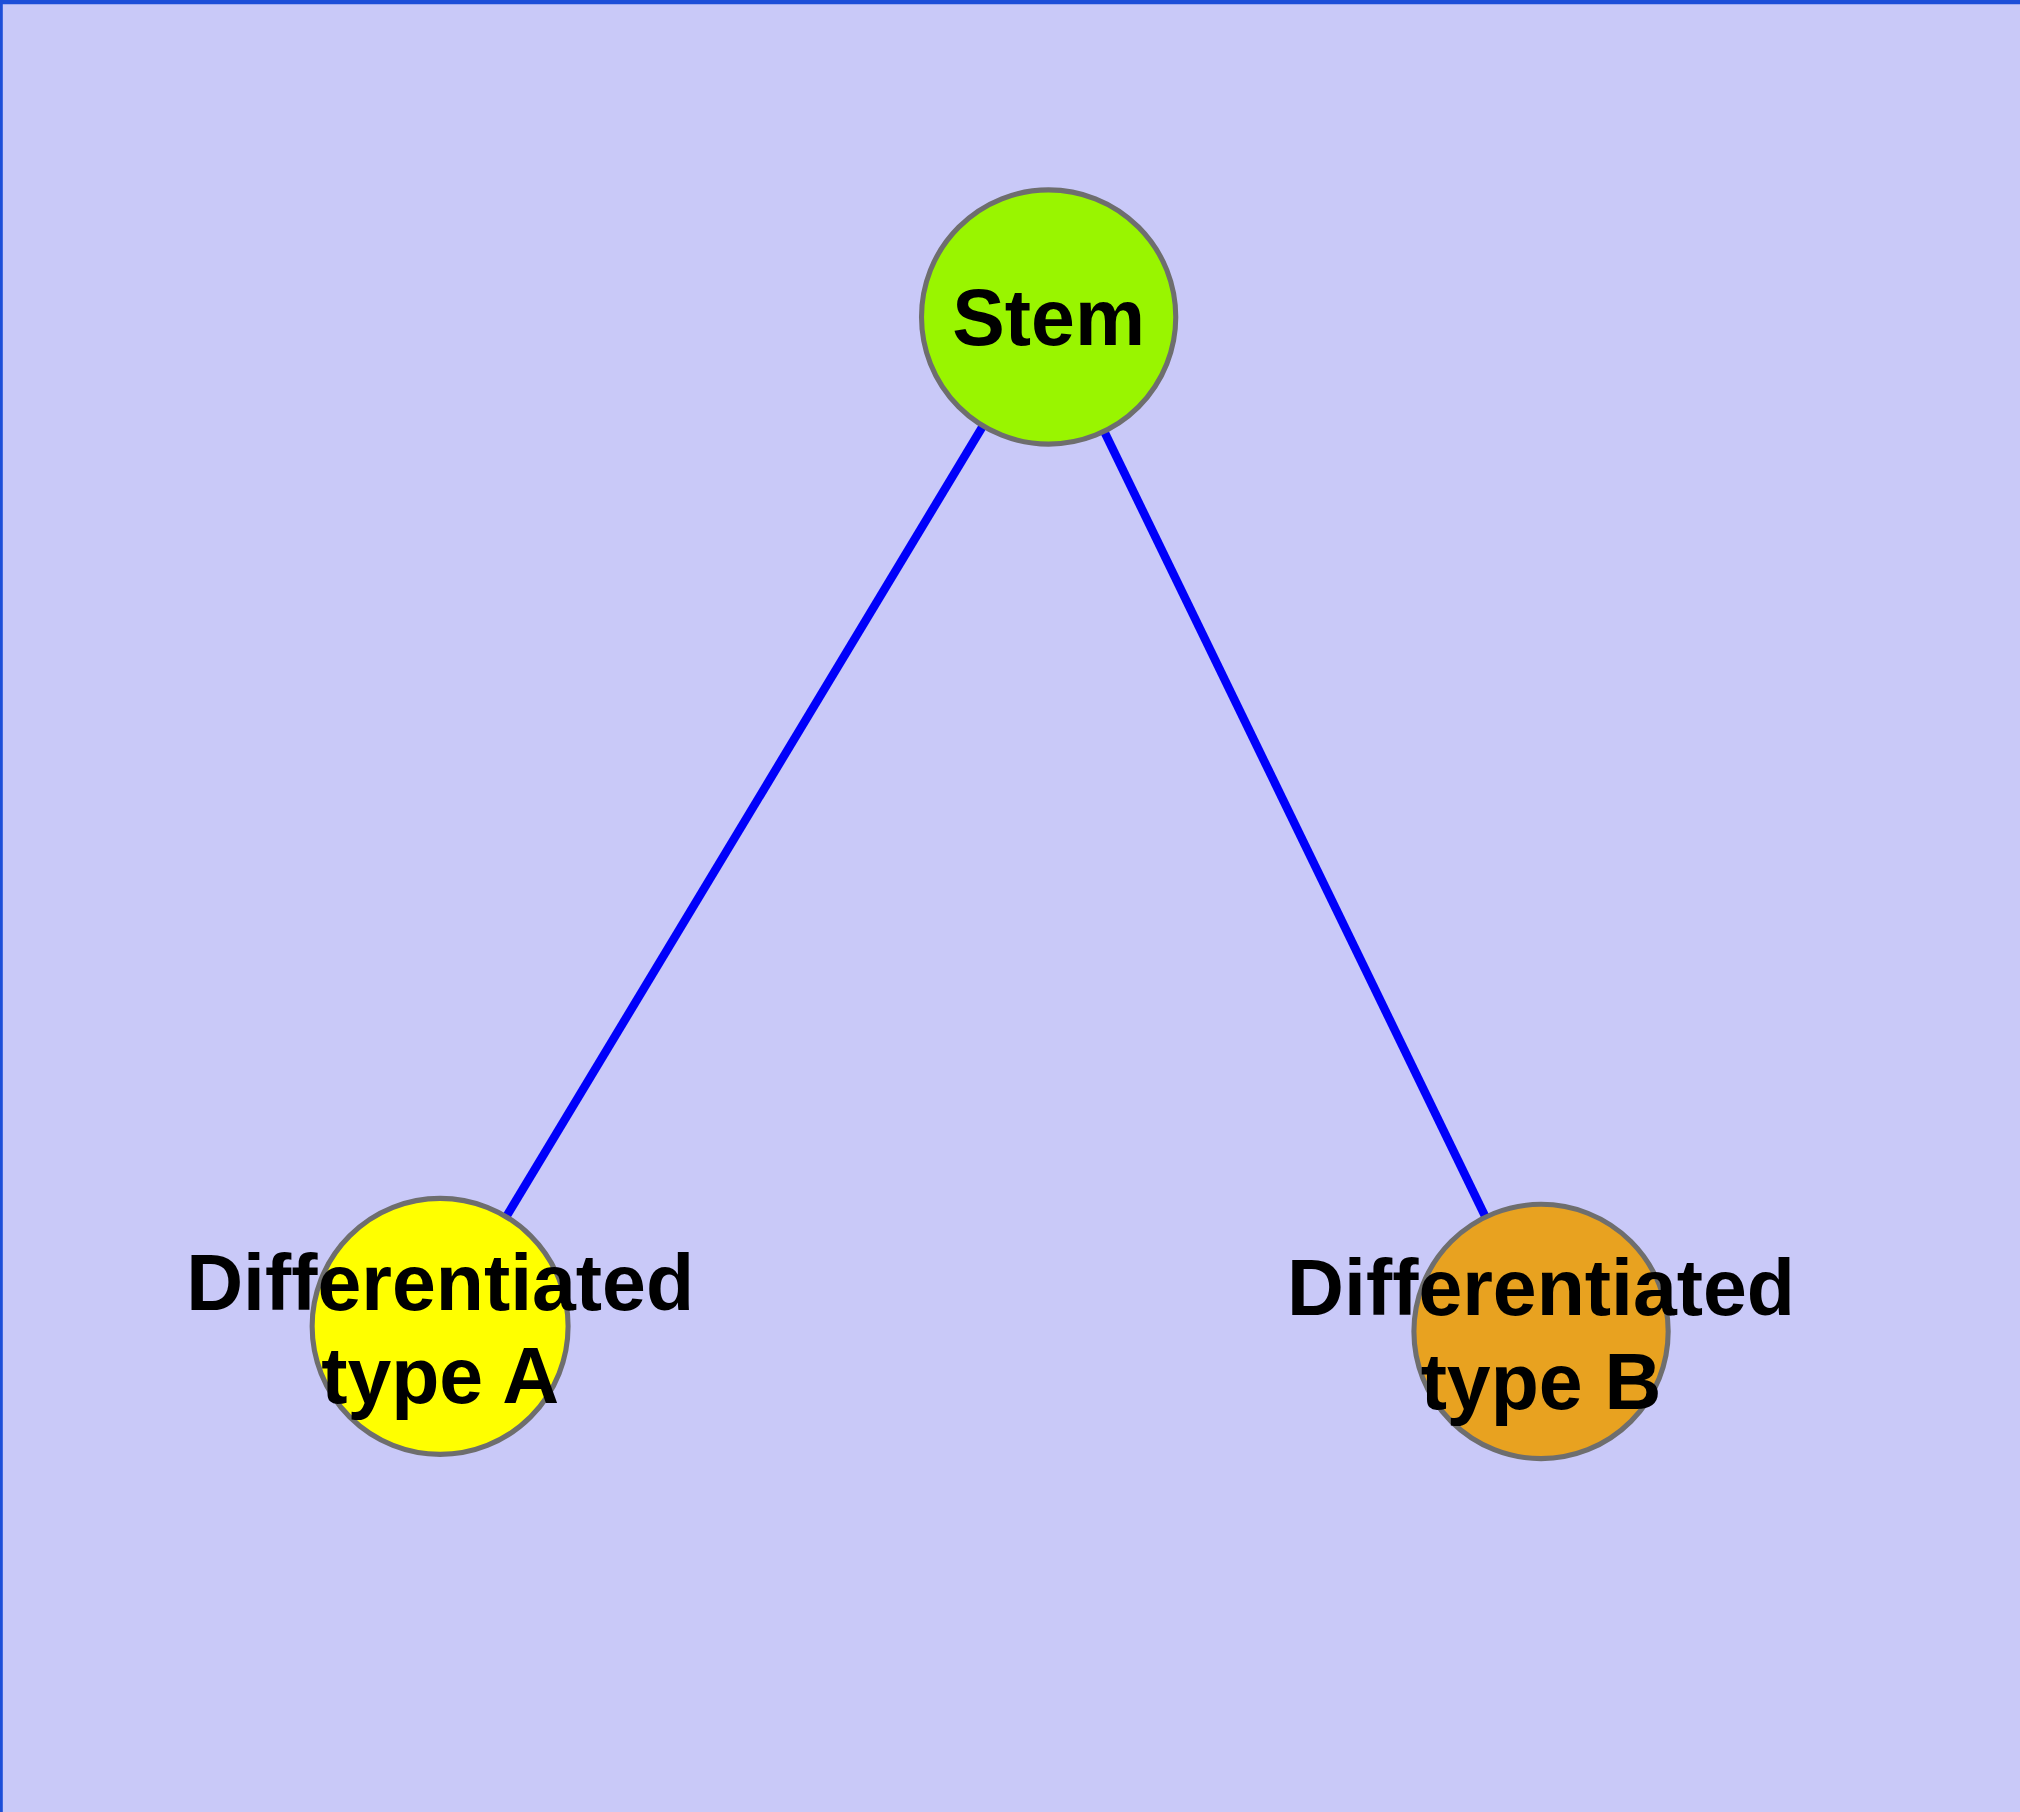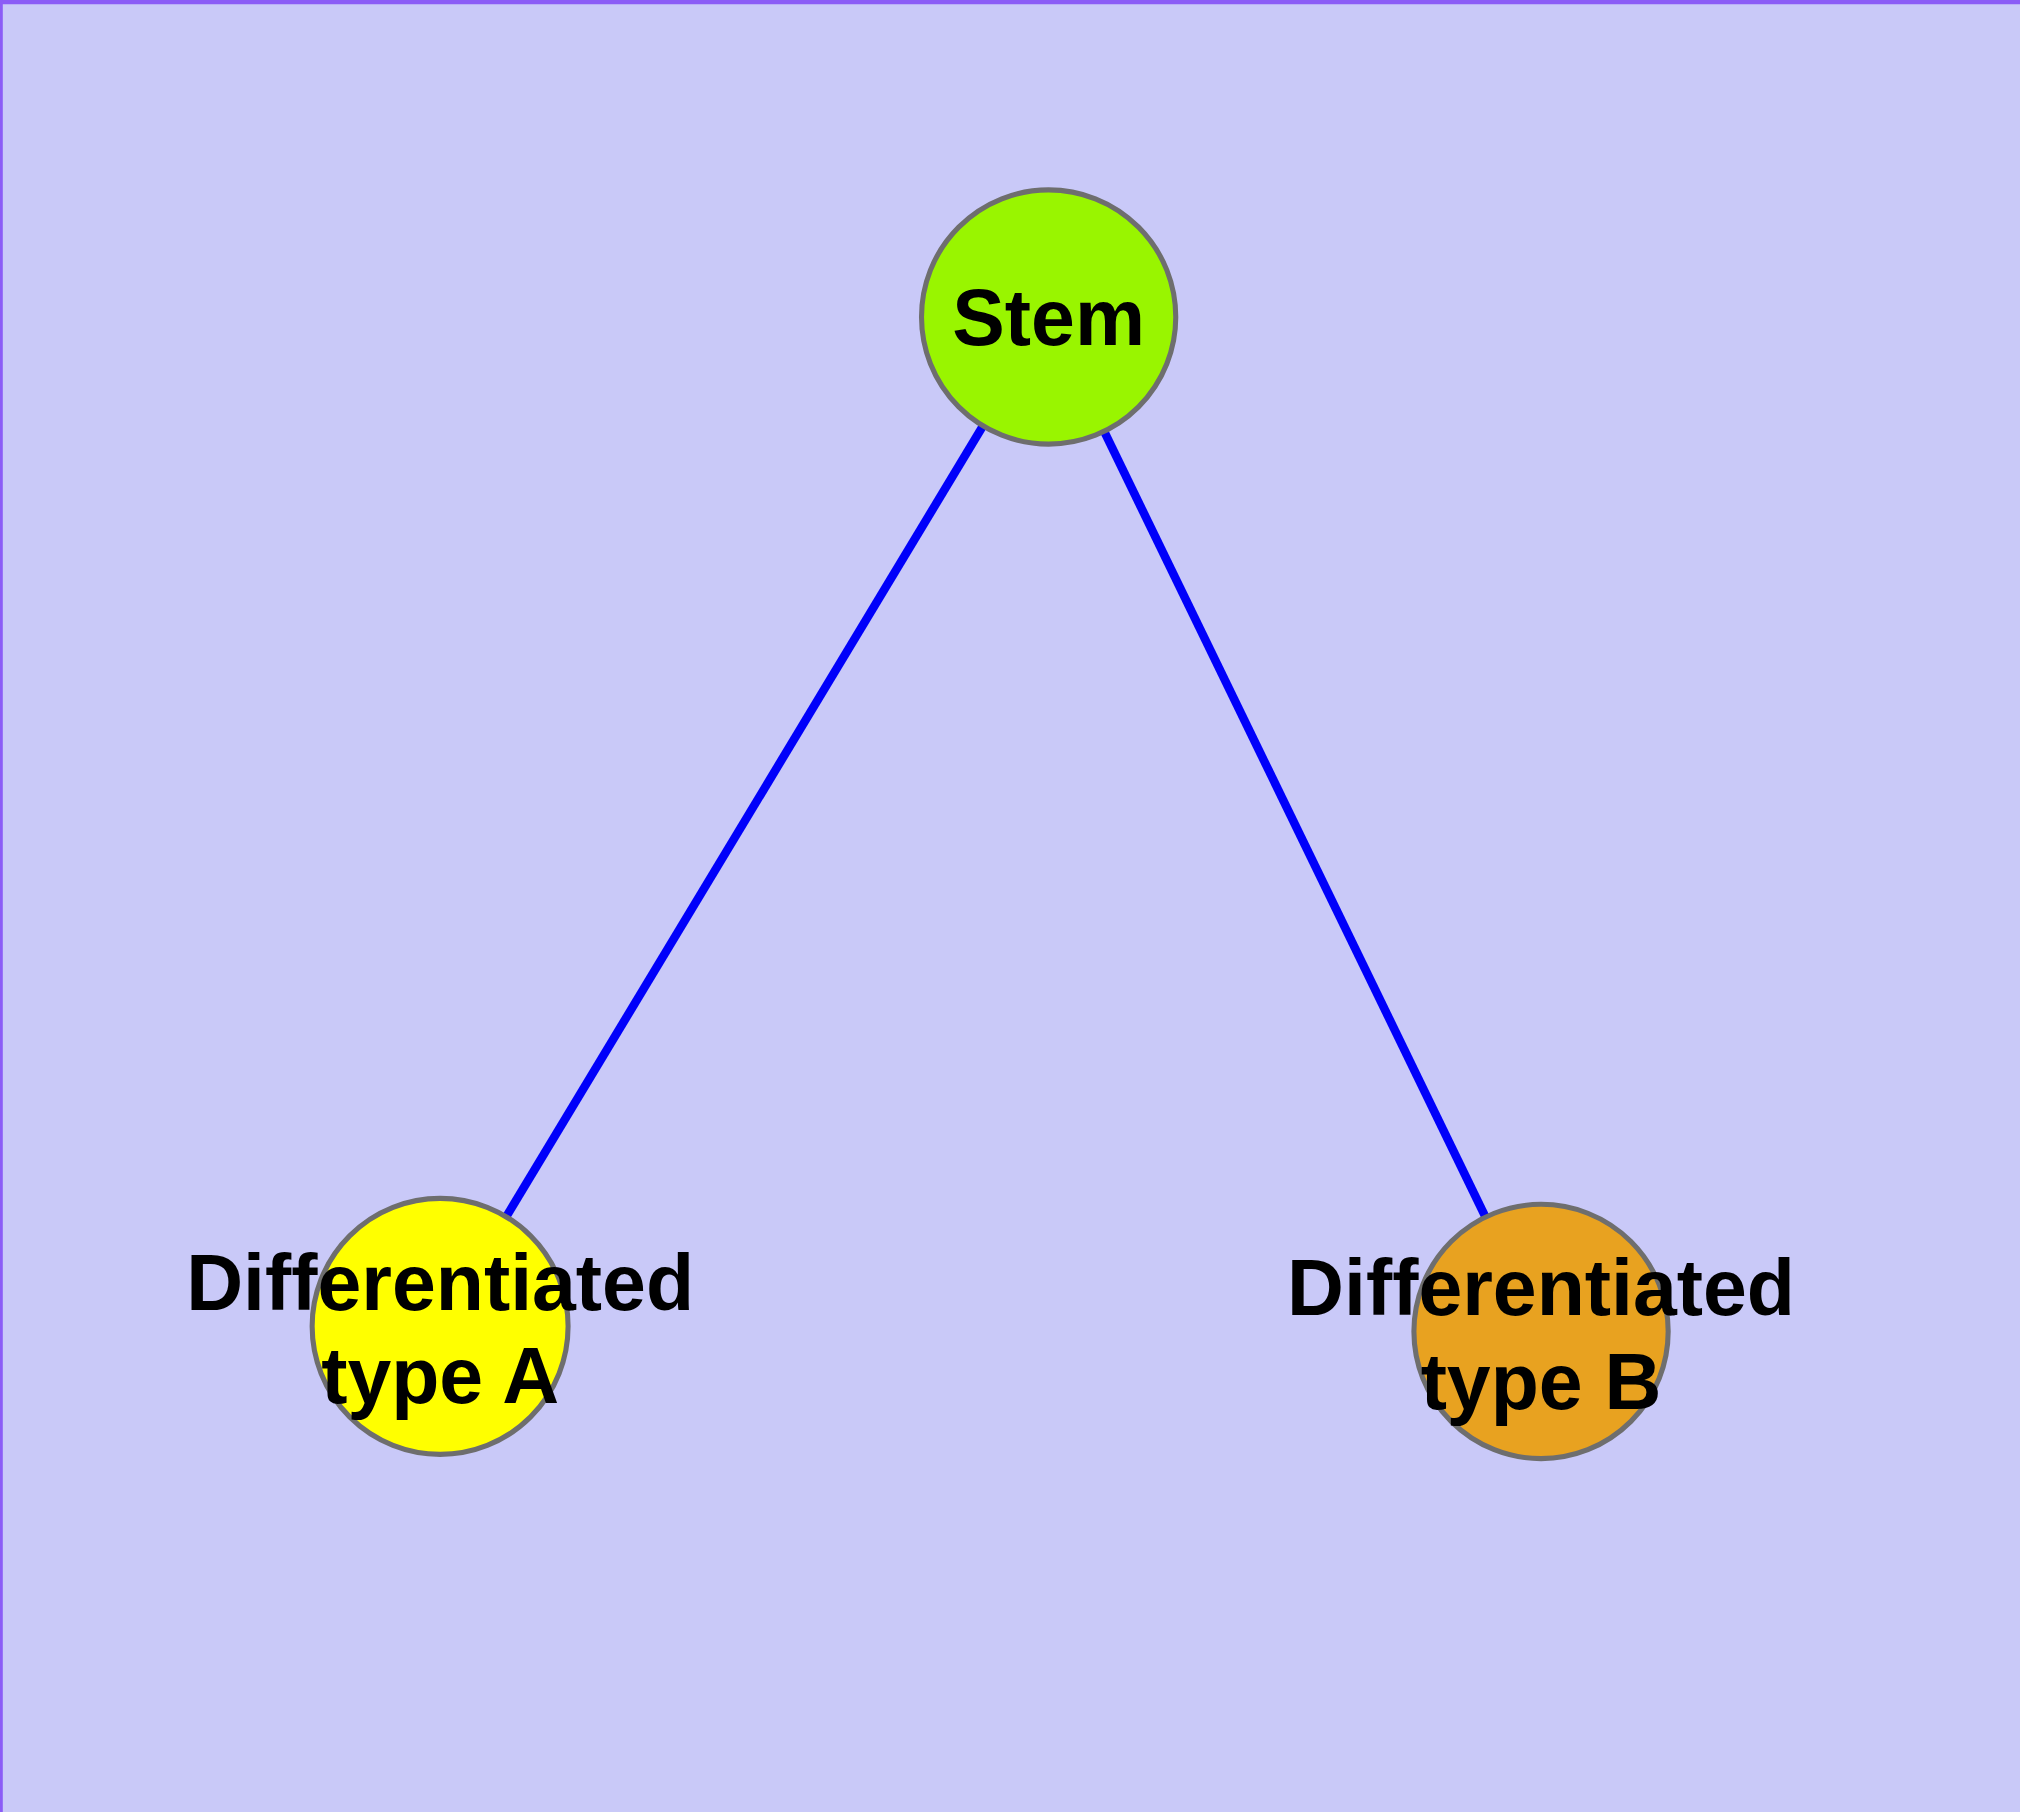--- a/index.html
+++ b/index.html
@@ -10,21 +10,21 @@
     width: 2021px;
     height: 1812px;
     background: #ffffff;
     font-family: "Liberation Sans", sans-serif;
     overflow: hidden;
   }
   .page {
     position: relative;
     width: 2021px;
     height: 1812px;
-    background: #8b5cf6;
+    background: #1d4ed8;
   }
   svg.diagram {
     position: absolute;
     left: 0;
     top: 0;
     display: block;
   }
   .node-label {
     font-family: "Liberation Sans", sans-serif;
     font-weight: bold;

